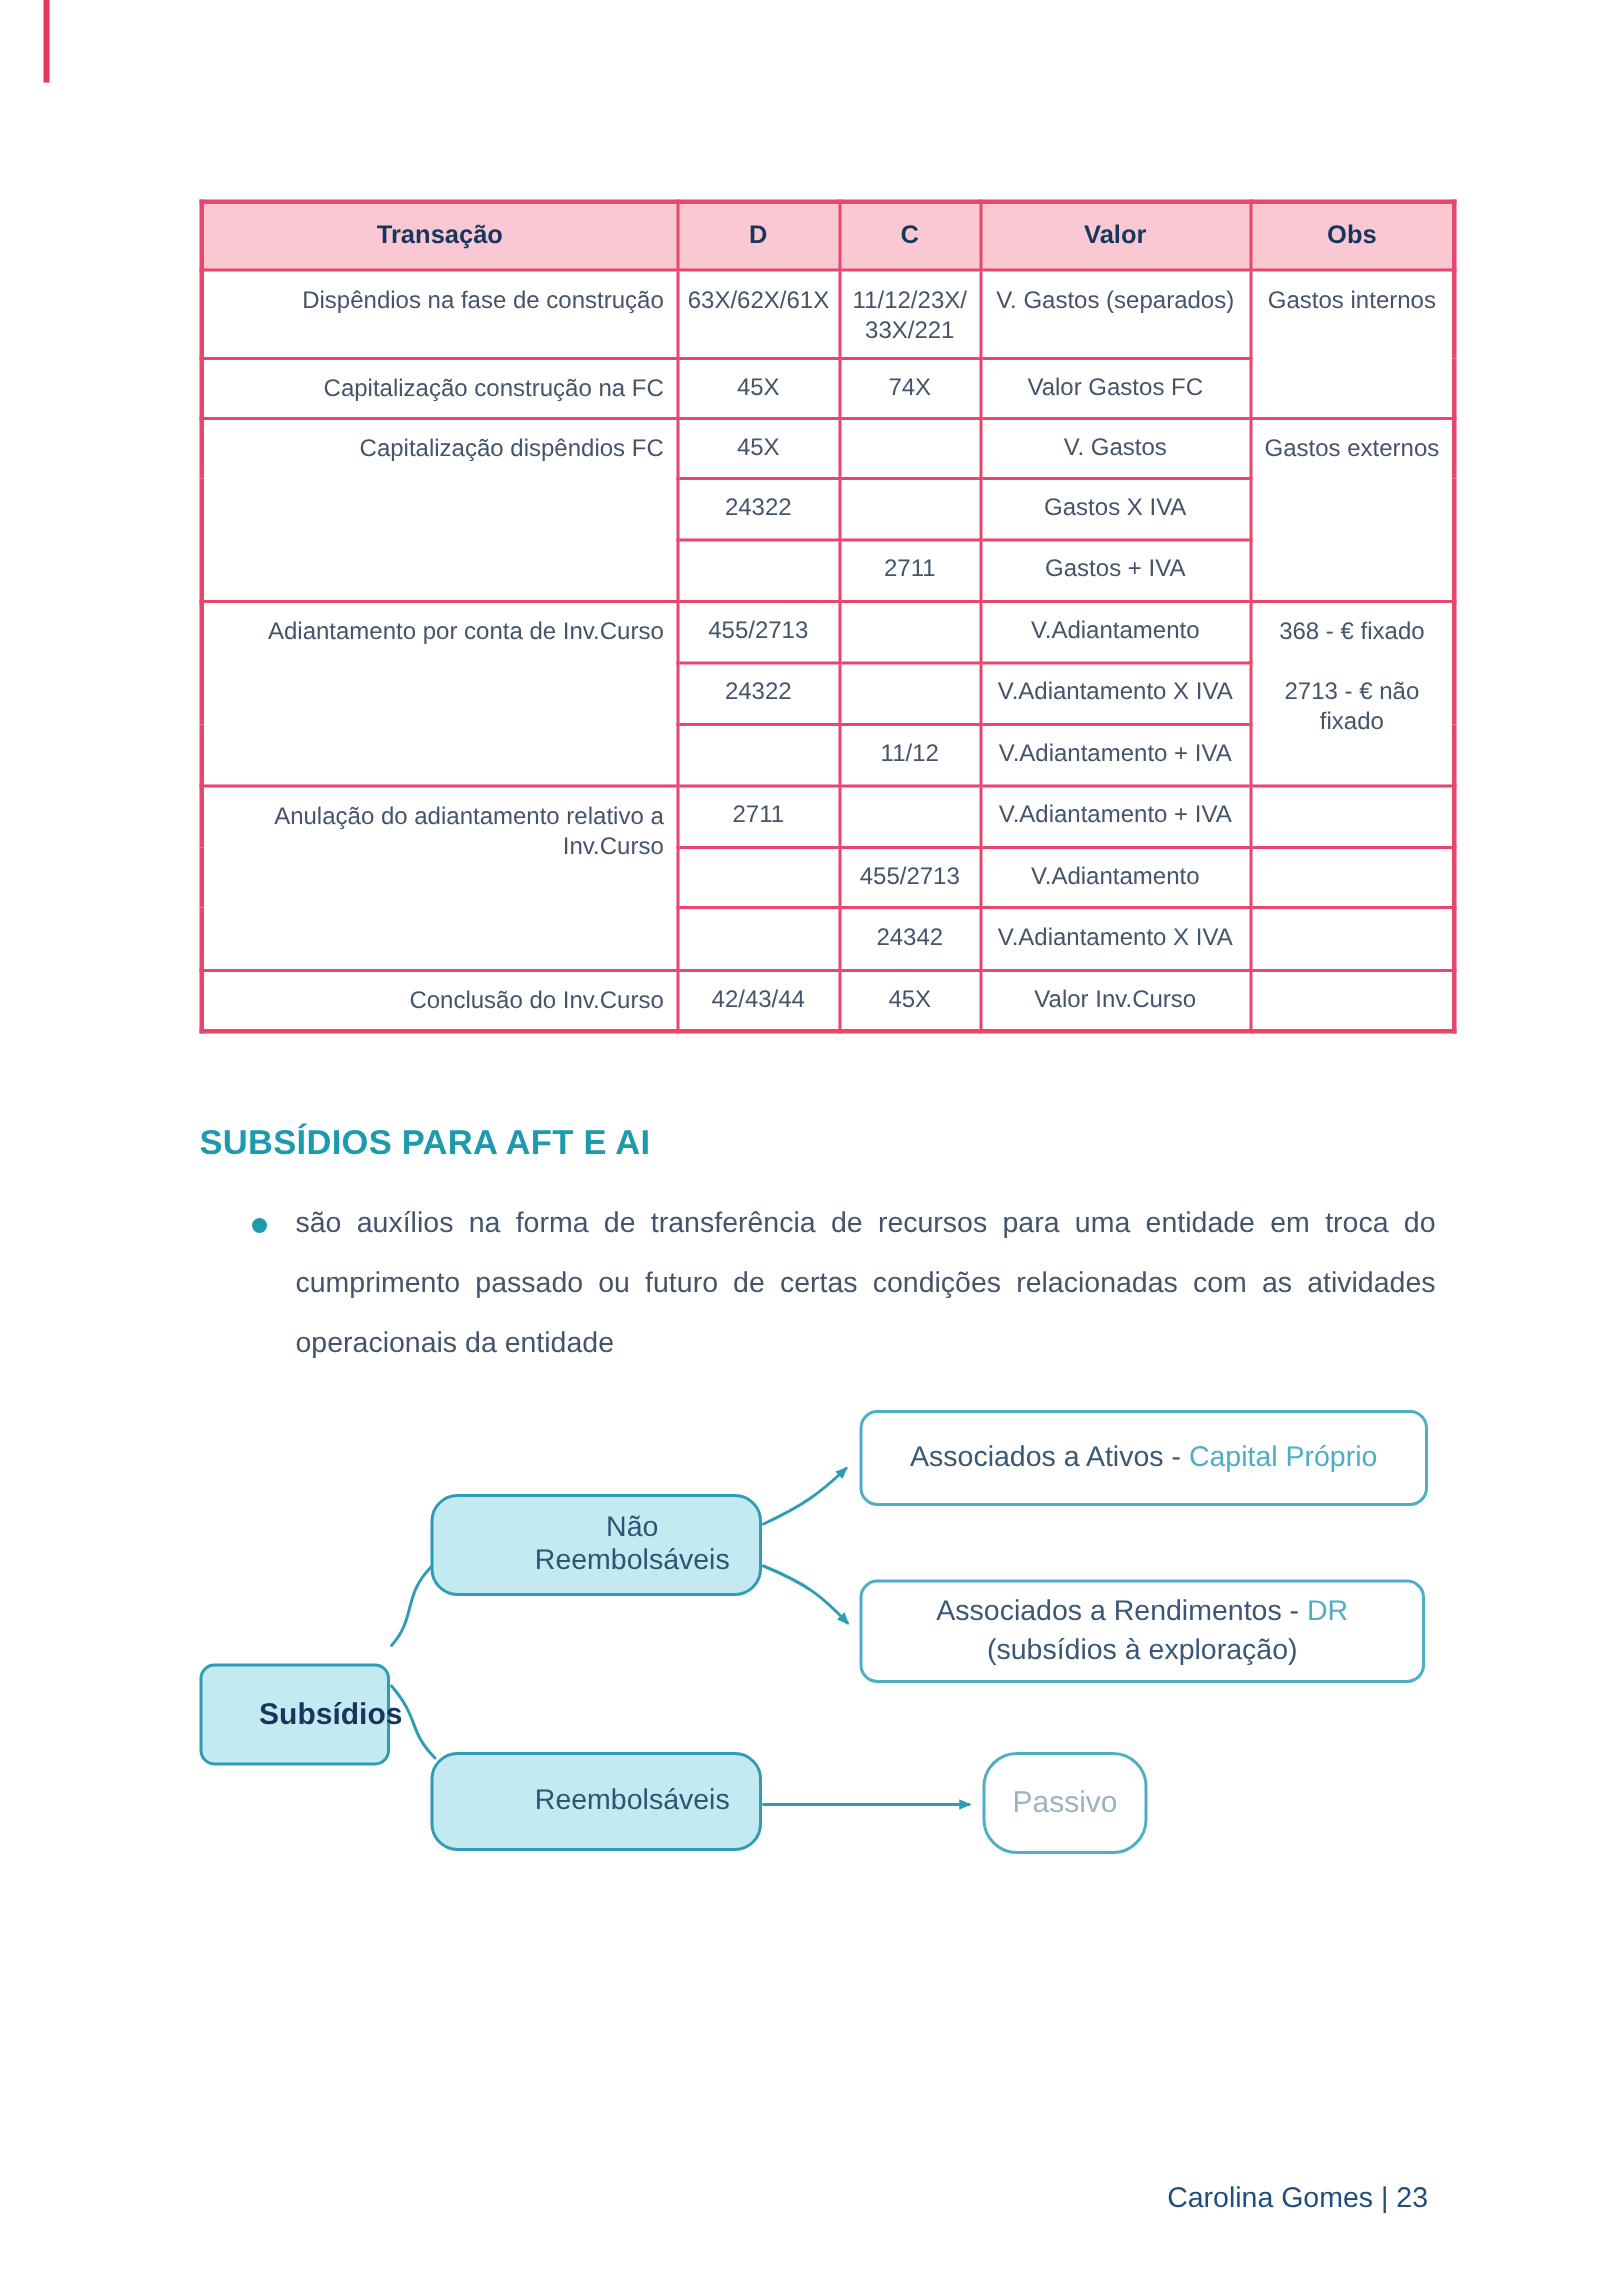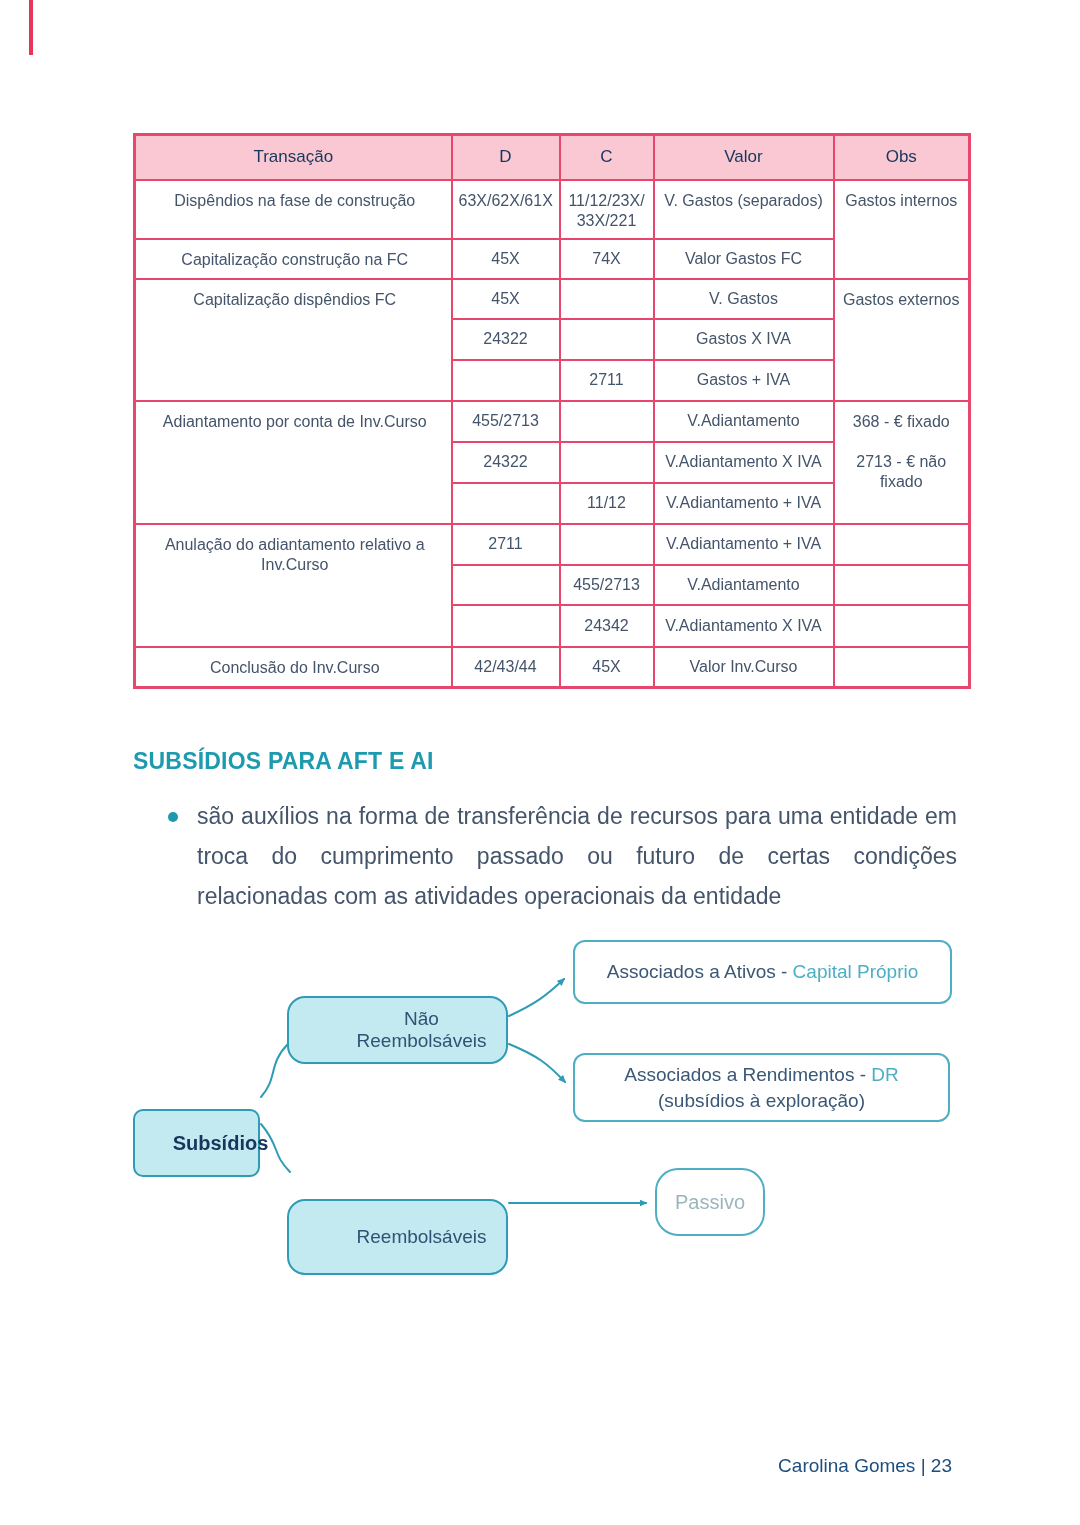--- a/index.html
+++ b/index.html
@@ -16,40 +16,40 @@
   *{box-sizing:border-box;margin:0;padding:0;}
   body{background:#fff;font-family:"Liberation Sans",sans-serif;}
   .page{position:relative;width:1080px;height:1525px;background:#ffffff;overflow:hidden;}
 
   .red-tick{position:absolute;left:29px;top:0;width:4px;height:55px;background:#E8335C;}
 
   
   .tbl-wrap{position:absolute;left:133px;top:133px;}
   table.tbl{border-collapse:collapse;table-layout:fixed;width:835px;border:3px solid var(--crimson);}
   .tbl th,.tbl td{border:2px solid var(--crimson);}
-  .tbl th{background:var(--pink);color:var(--navy);font-weight:normal;font-size:17px;height:40px;text-align:center;}
+  .tbl th{background:var(--pink);color:var(--navy);font-weight:bold;font-size:17px;height:40px;text-align:center;}
   .tbl td{color:var(--slate);font-size:16px;text-align:center;vertical-align:middle;padding:2px 6px;line-height:1.25;}
-  td.txn{text-align:center;vertical-align:top;padding:10px 8px 4px 11px;}
+  td.txn{text-align:right;vertical-align:top;padding:10px 8px 4px 11px;}
   td.obs{vertical-align:top;padding-top:10px;}
   .prewrap{white-space:pre-line;}
   .obs-gap{margin-top:20px;}
 
   
   .sec-heading{position:absolute;left:133px;top:748px;font-size:23px;font-weight:bold;color:var(--teal);letter-spacing:.2px;}
   .bullet-dot{position:absolute;left:168px;top:812px;width:10px;height:10px;border-radius:50%;background:var(--teal);}
-  .bullet-text{position:absolute;left:197px;top:796px;width:760px;font-size:23px;line-height:40px;color:var(--slate);text-align:justify;}
+  .bullet-text{position:absolute;left:197px;top:796px;width:760px;font-size:19px;line-height:40px;color:var(--slate);text-align:justify;}
 
   
   .diagram-svg{position:absolute;left:0;top:0;width:1080px;height:1525px;pointer-events:none;}
   .node{position:absolute;display:flex;align-items:center;justify-content:center;text-align:center;}
   .node.cyan{background:var(--nodefill);border:2px solid var(--nodeborder);color:#2F5373;font-size:19px;padding-left:48px;}
   .node.white{background:#fff;border:2px solid var(--accent);color:#3A5775;font-size:19px;}
   .node-root{left:133px;top:1076px;width:127px;height:68px;border-radius:10px;font-weight:bold;color:var(--navy) !important;font-size:20px !important;margin-top:33px;}
   .node-b1{left:287px;top:996px;width:221px;height:68px;border-radius:18px;}
-  .node-b2{left:287px;top:1168px;width:221px;height:76px;border-radius:18px;margin-top:31px;}
+  .node-b2{left:287px;top:1168px;width:221px;height:66px;border-radius:18px;}
   .node-l1{left:573px;top:940px;width:379px;height:64px;border-radius:12px;}
   .node-l2{left:573px;top:1053px;width:377px;height:69px;border-radius:12px;line-height:1.35;}
   .node-l3{left:655px;top:1168px;width:110px;height:68px;border-radius:23px;color:#9BB5BE !important;font-size:20px !important;}
   .accent{color:var(--accent);}
 
   
   .footer{position:absolute;top:1455px;right:128px;font-size:19px;color:var(--footer-navy);}
 </style>
 </head>
 <body>

